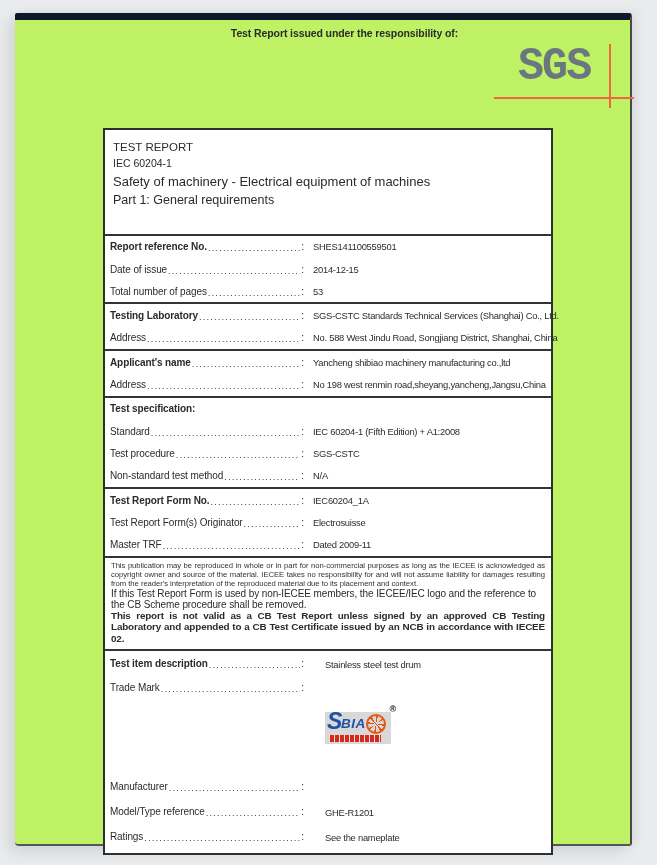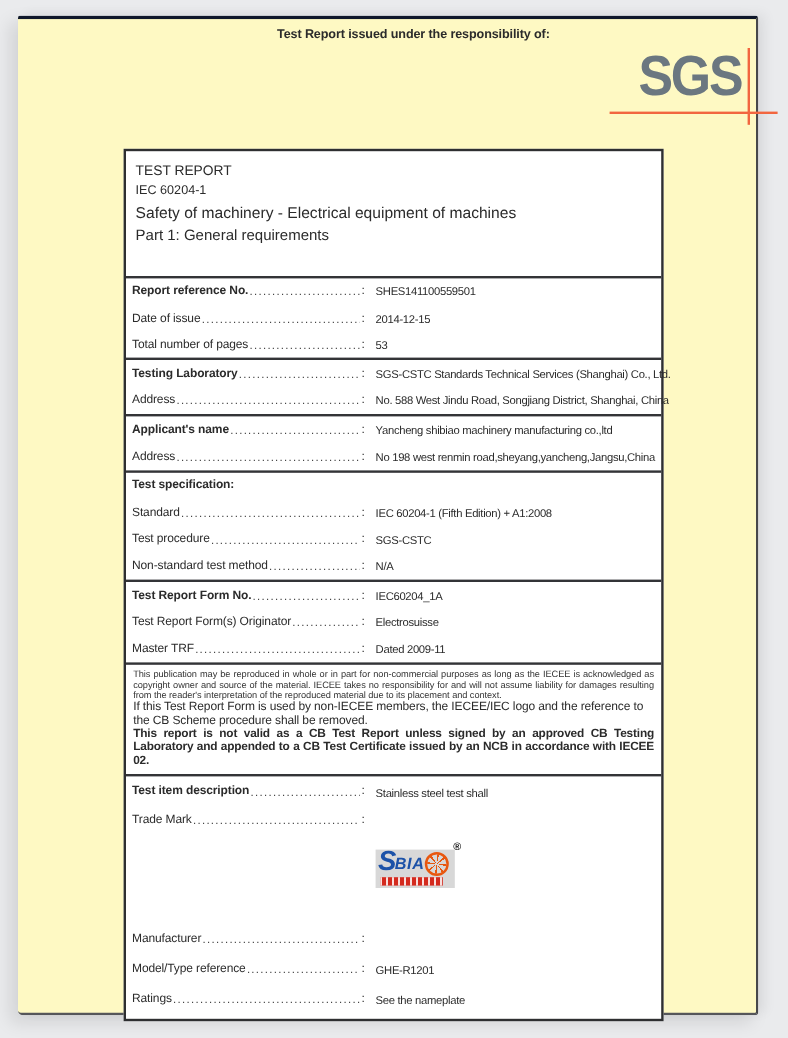--- a/index.html
+++ b/index.html
@@ -4,35 +4,35 @@
 <style>
   html,body{margin:0;padding:0;}
   body{
     width:657px;height:865px;position:relative;overflow:hidden;
     background:#eaebed;
     font-family:"Liberation Sans", sans-serif;
     color:#2b2b2b;
   }
   .page{
     position:absolute;left:15px;top:13px;width:617px;height:833px;
-    background:#fef9c3;box-sizing:border-box;
-    border-top:3px solid #0f172a;
+    background:#bef264;box-sizing:border-box;
+    border-top:7px solid #0f172a;
     border-right:2px solid #47484b;
     border-bottom:2px solid #55565a;
     border-radius:2px 3px 3px 4px;
     box-shadow:-6px 6px 14px rgba(0,0,0,.10), 6px -2px 10px rgba(0,0,0,.05);
   }
   .header-note{
     position:absolute;top:7px;left:0;right:0;
     text-align:center;font-weight:bold;font-size:10.5px;
     transform:translateX(22px);
     letter-spacing:-0.1px;
   }
   
-  .sgs{position:absolute;left:16px;top:0;width:100%;height:110px;}
+  .sgs{position:absolute;left:2px;top:0;width:100%;height:110px;font-family:Liberation Mono, monospace;}
   .sgs-text{
     position:absolute;left:501px;top:23px;
     font-size:47px;font-weight:bold;line-height:1;
     letter-spacing:-2px;
     transform:scaleX(.92);transform-origin:left top;
   }
   .sgs-h{position:absolute;left:477px;top:77px;width:140px;height:2px;}
   .sgs-v{position:absolute;left:592px;top:24px;width:2px;height:64px;}
 
   
@@ -60,21 +60,21 @@
   .t-row.header .lbl{width:auto;}
 
   
   .t-section.copyright{padding:3px 6px 5px;}
   .cp-bold{margin:0;font-weight:bold;font-size:9.9px;line-height:1.12;text-align:justify;letter-spacing:-0.15px;}
   .cp-small{margin:0;font-size:7.7px;line-height:1.18;text-align:justify;color:#333;letter-spacing:-0.05px;}
   .cp-normal{margin:0;font-size:10px;line-height:1.12;letter-spacing:-0.1px;}
 
   
   .t-section.spaced{padding-bottom:4px;}
-  .spaced .t-row{min-height:25px;}
+  .spaced .t-row{min-height:25px;gap:12px;}
   .spaced .val{padding-top:3px;}
   .t-row.tm-row{align-items:flex-start;min-height:98px;}
   .tm-row .lbl{padding-top:6px;}
   .tm-row .val{padding-top:36px;}
 
   
   .tm-logo{position:relative;display:inline-block;width:66px;height:32px;vertical-align:top;}
   .tm-s{position:absolute;left:2px;top:-2px;font-size:23px;font-weight:bold;font-style:italic;line-height:1;}
   .tm-bia{position:absolute;left:16px;top:5px;font-size:13.5px;font-weight:bold;font-style:italic;letter-spacing:.5px;line-height:1;}
   .tm-wheel{position:absolute;left:41px;top:2px;width:20px;height:20px;border-radius:50%;box-sizing:border-box;}
@@ -226,21 +226,21 @@
         <p class="cp-normal">If this Test Report Form is used by non-IECEE members, the IECEE/IEC logo and the reference to the CB Scheme procedure shall be removed.</p>
         <p class="cp-bold">This report is not valid as a CB Test Report unless signed by an approved CB Testing Laboratory and appended to a CB Test Certificate issued by an NCB in accordance with IECEE 02.</p>
       </div>
       <div class="t-section spaced">
         <div class="t-row">
           <div class="lbl b">
             <span class="lbl-t">Test item description</span>
             <span class="leader"></span>
             <span class="colon">:</span>
           </div>
-          <div class="val">Stainless steel test shall</div>
+          <div class="val">Stainless steel test drum</div>
         </div>
         <div class="t-row tm-row">
           <div class="lbl">
             <span class="lbl-t">Trade Mark</span>
             <span class="leader"></span>
             <span class="colon">:</span>
           </div>
           <div class="val"><span class="tm-logo" style="background: rgb(216, 216, 216);"><span class="tm-s" style="color: rgb(28, 82, 168);">S</span><span class="tm-bia" style="color: rgb(28, 82, 168);">BIA</span><span class="tm-wheel" style="border: 2.5px solid rgb(232, 87, 15); background: repeating-conic-gradient(rgb(232, 87, 15) 0deg, rgb(232, 87, 15) 13deg, rgba(0, 0, 0, 0) 13deg, rgba(0, 0, 0, 0) 45deg);"></span><span class="tm-strip" style="background: repeating-linear-gradient(90deg, rgba(255, 255, 255, 0.85) 0px, rgba(255, 255, 255, 0.85) 1px, rgba(0, 0, 0, 0) 1px, rgba(0, 0, 0, 0) 5px), rgb(212, 42, 30);"></span><span class="tm-reg">®</span></span></div>
         </div>
         <div class="t-row">

